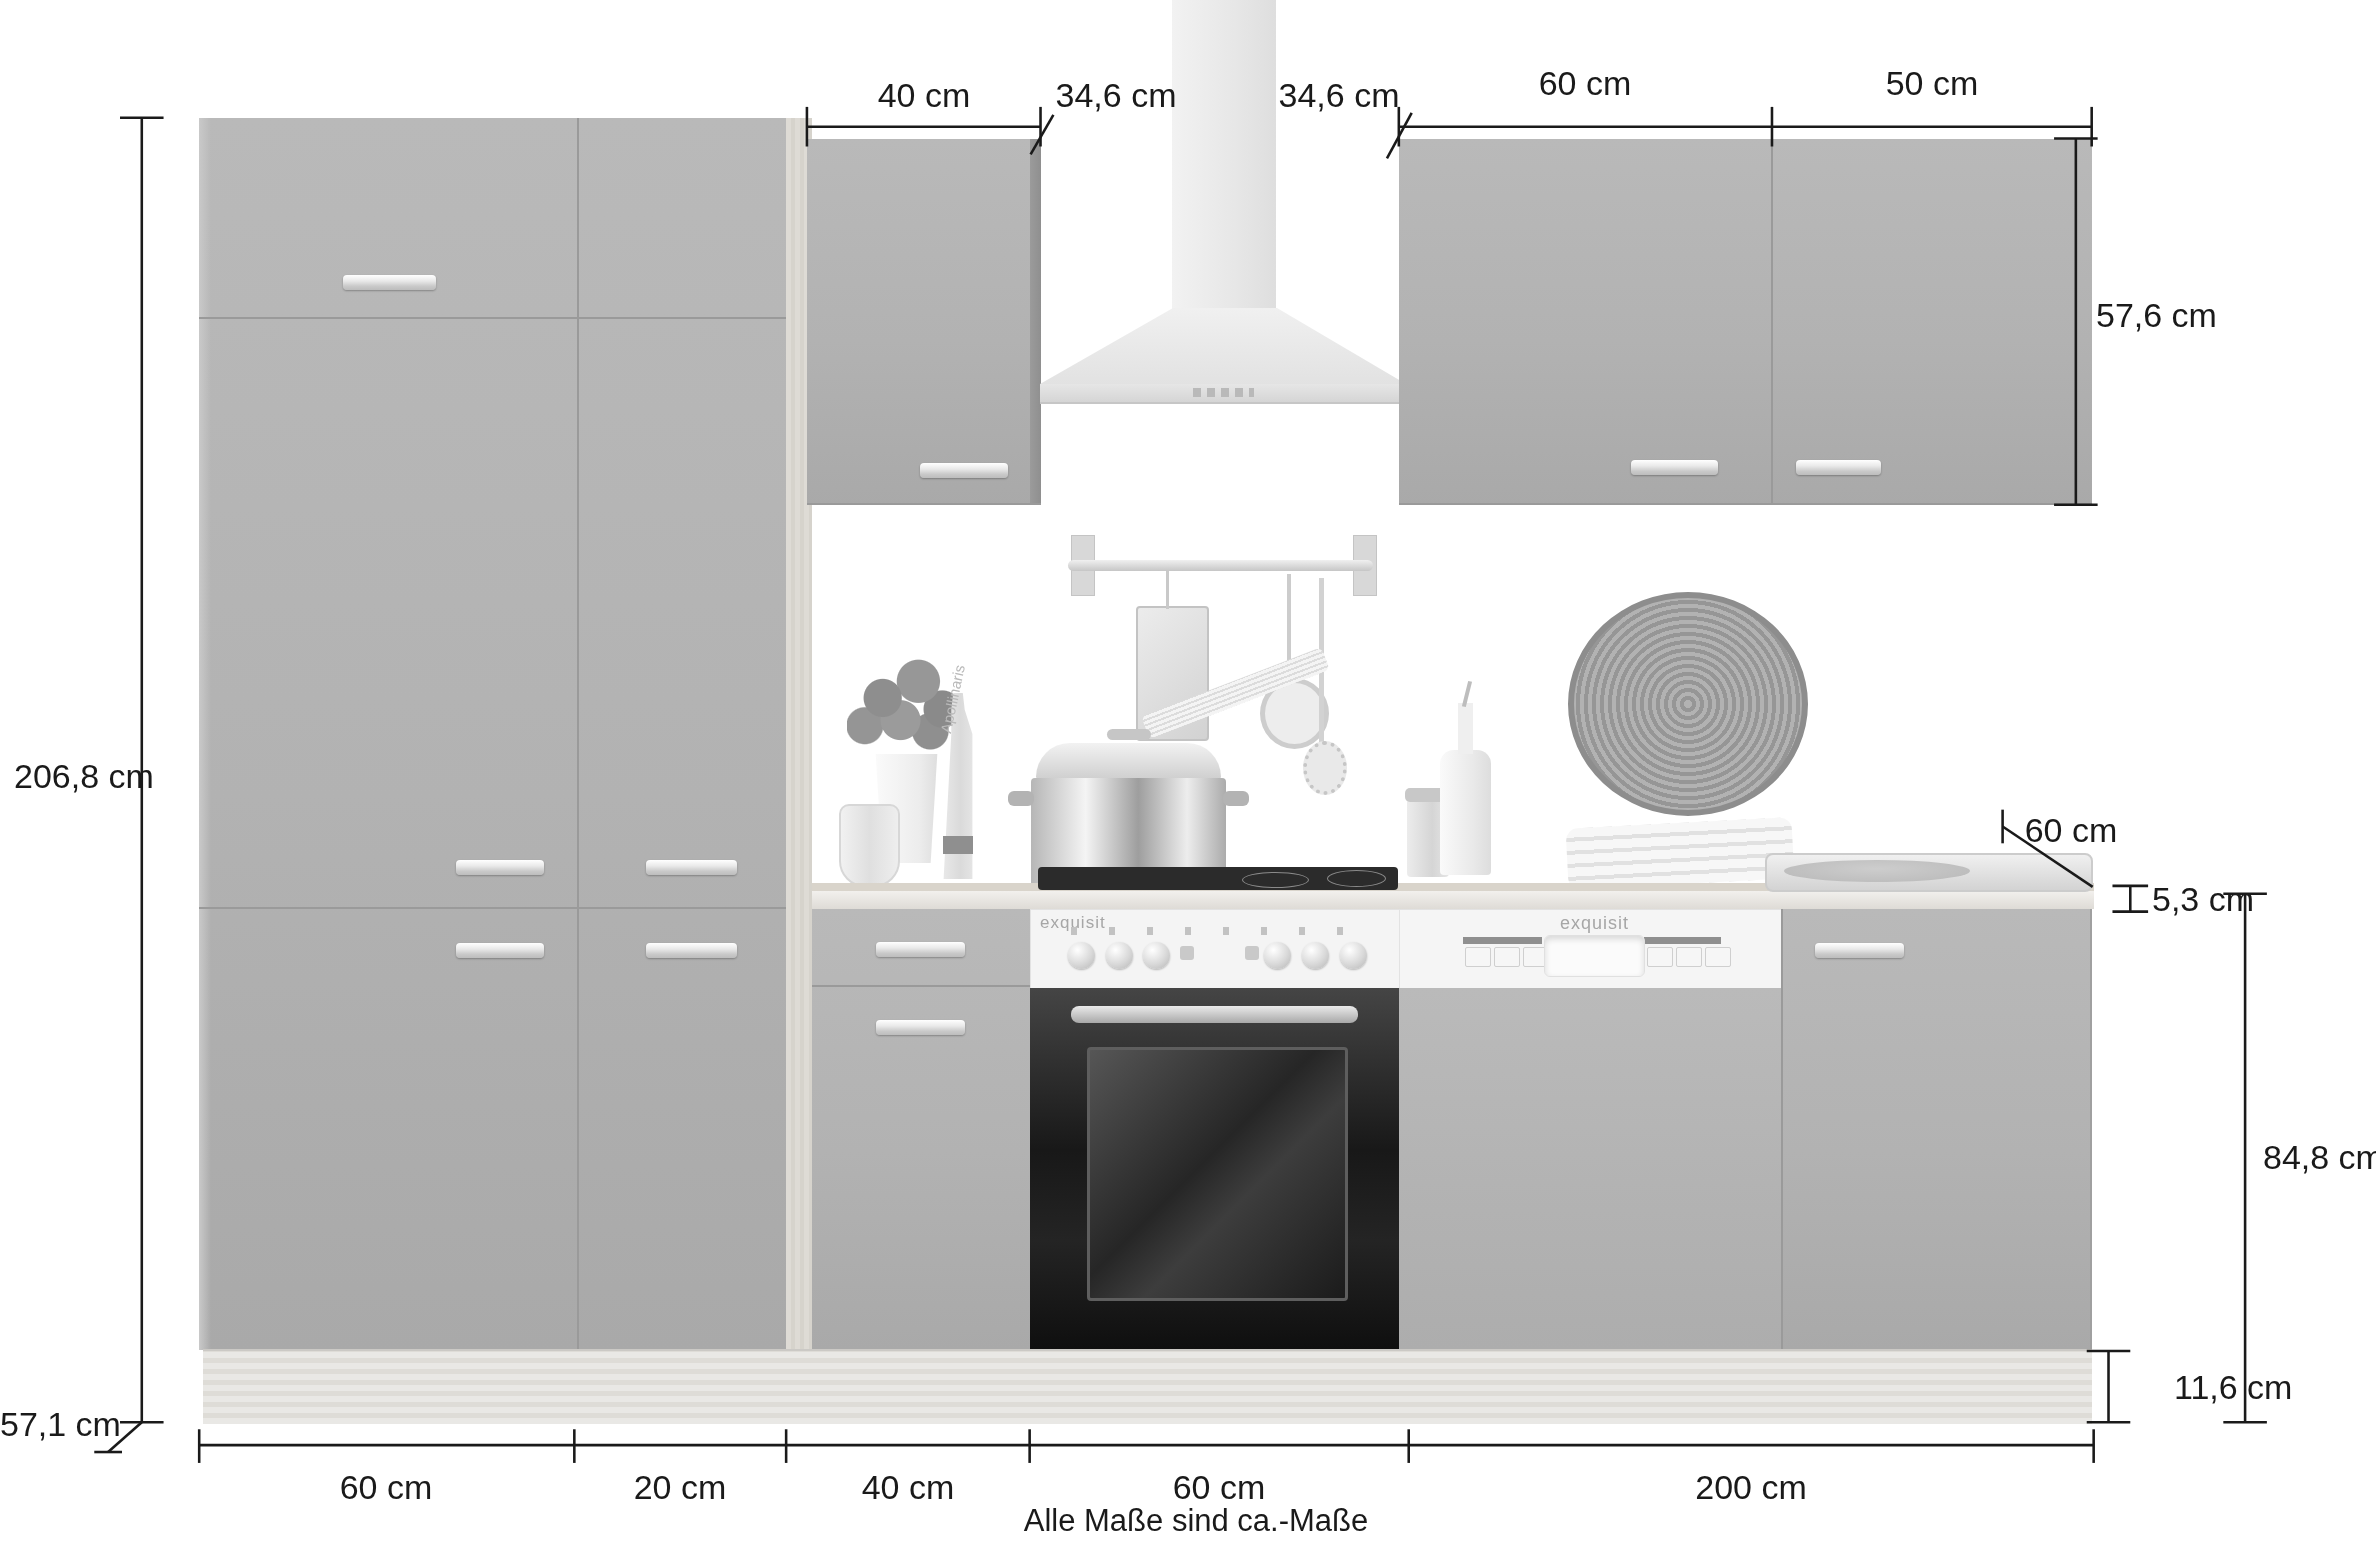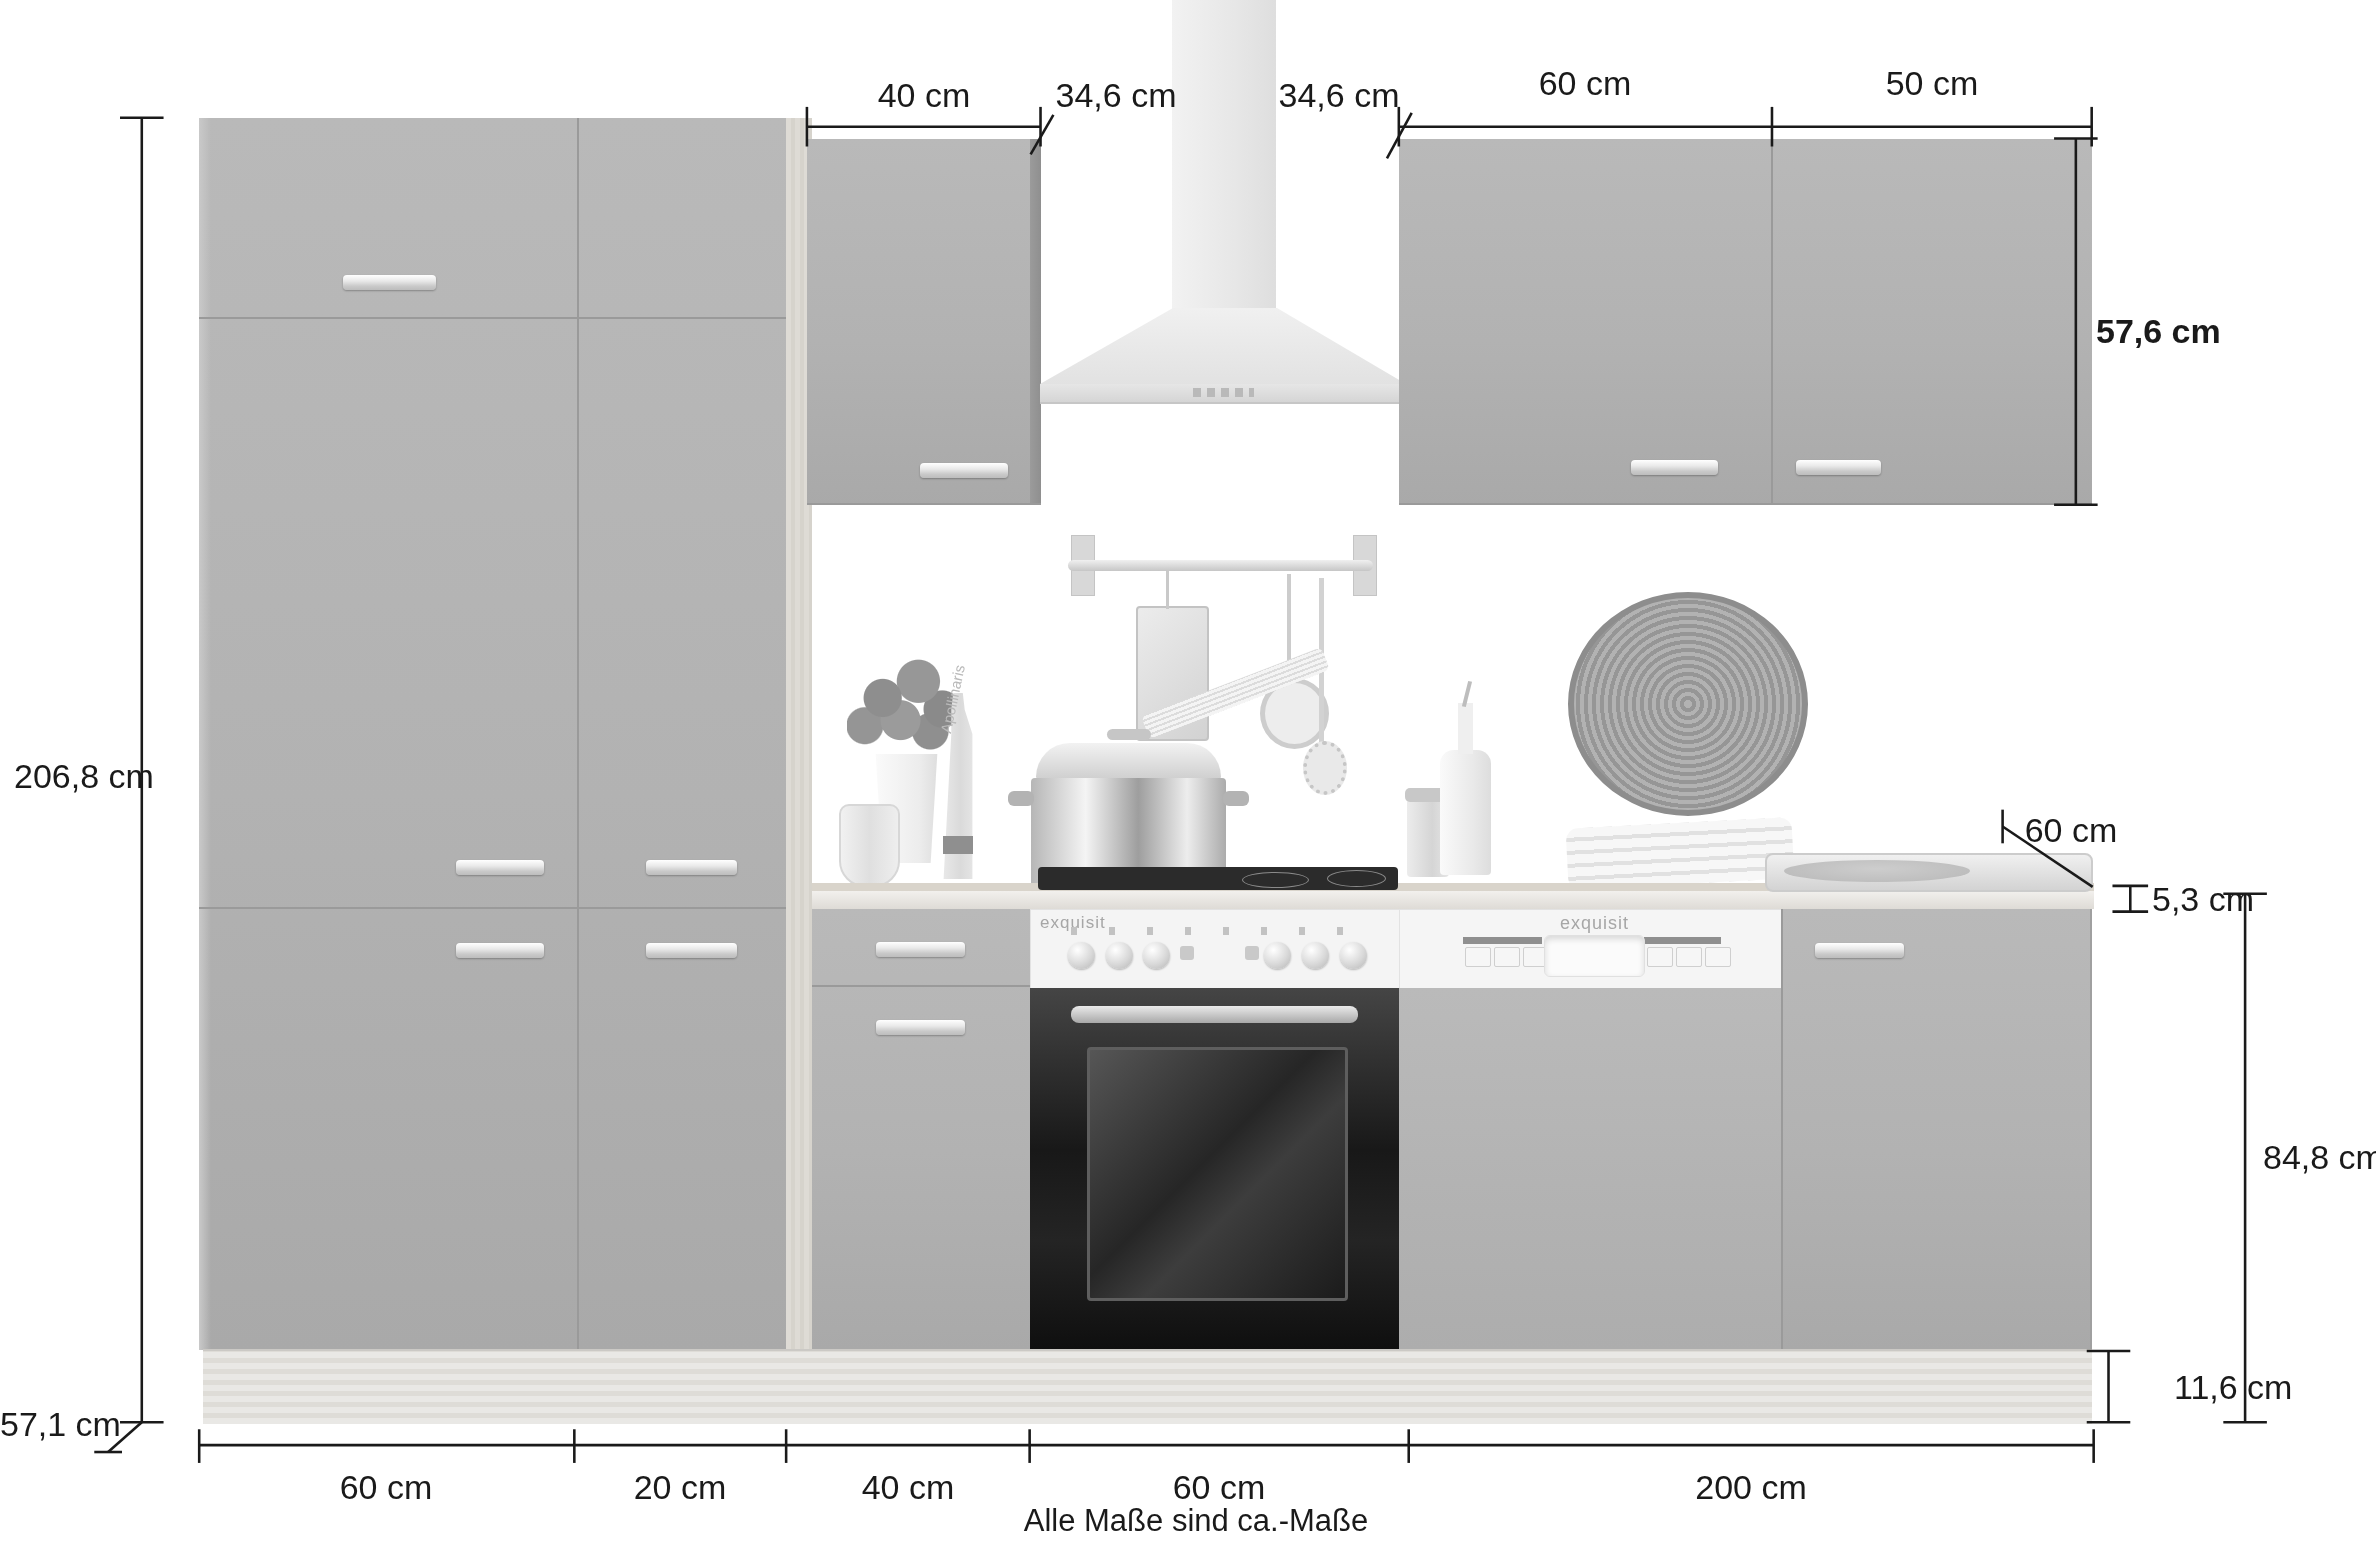--- a/index.html
+++ b/index.html
@@ -193,21 +193,21 @@
     </g>
   </svg>
 
   <div class="dim" style="left:924px;top:77px;">40 cm</div>
   <div class="dim" style="left:1116px;top:77px;">34,6 cm</div>
   <div class="dim" style="left:1339px;top:77px;">34,6 cm</div>
   <div class="dim" style="left:1585px;top:65px;">60 cm</div>
   <div class="dim" style="left:1932px;top:65px;">50 cm</div>
   <div class="dim la" style="left:14px;top:758px;width:119px;text-align:center;">206,8 cm</div>
   <div class="dim la" style="left:0px;top:1406px;width:109px;text-align:center;">57,1 cm</div>
-  <div class="dim la" style="left:2096px;top:313px;font-weight:bold;">57,6 cm</div>
+  <div class="dim la" style="left:2096px;top:297px;">57,6 cm</div>
   <div class="dim" style="left:2071px;top:812px;">60 cm</div>
   <div class="dim la" style="left:2152px;top:881px;">5,3 cm</div>
   <div class="dim la" style="left:2263px;top:1139px;">84,8 cm</div>
   <div class="dim la" style="left:2134px;top:1369px;margin-left:40px;">11,6 cm</div>
   <div class="dim" style="left:386px;top:1469px;">60 cm</div>
   <div class="dim" style="left:680px;top:1469px;">20 cm</div>
   <div class="dim" style="left:908px;top:1469px;">40 cm</div>
   <div class="dim" style="left:1219px;top:1469px;">60 cm</div>
   <div class="dim" style="left:1751px;top:1469px;">200 cm</div>
   <div class="note" style="left:1196px;top:1503px;">Alle Maße sind ca.-Maße</div>

